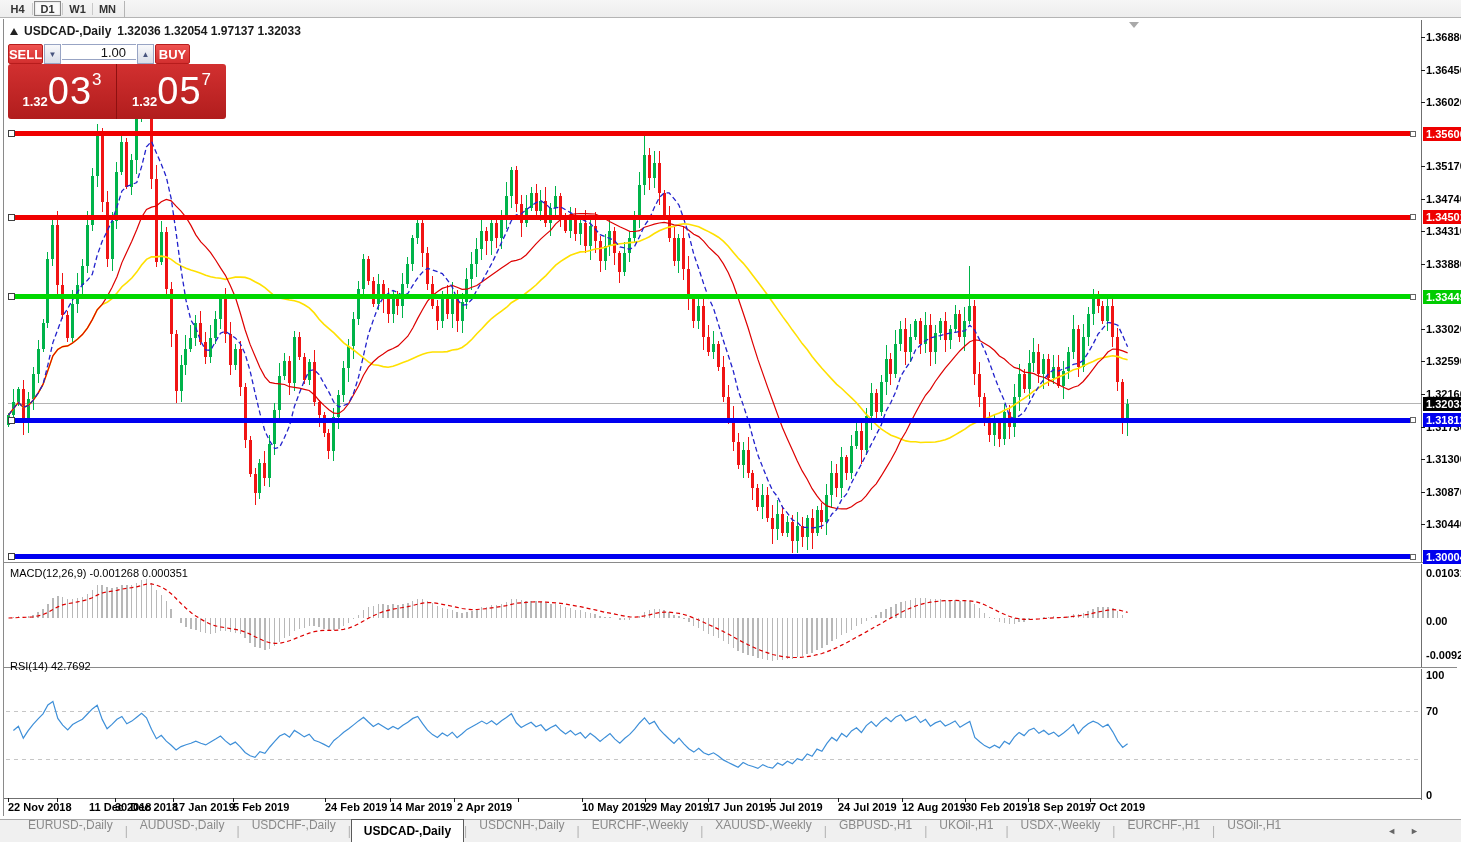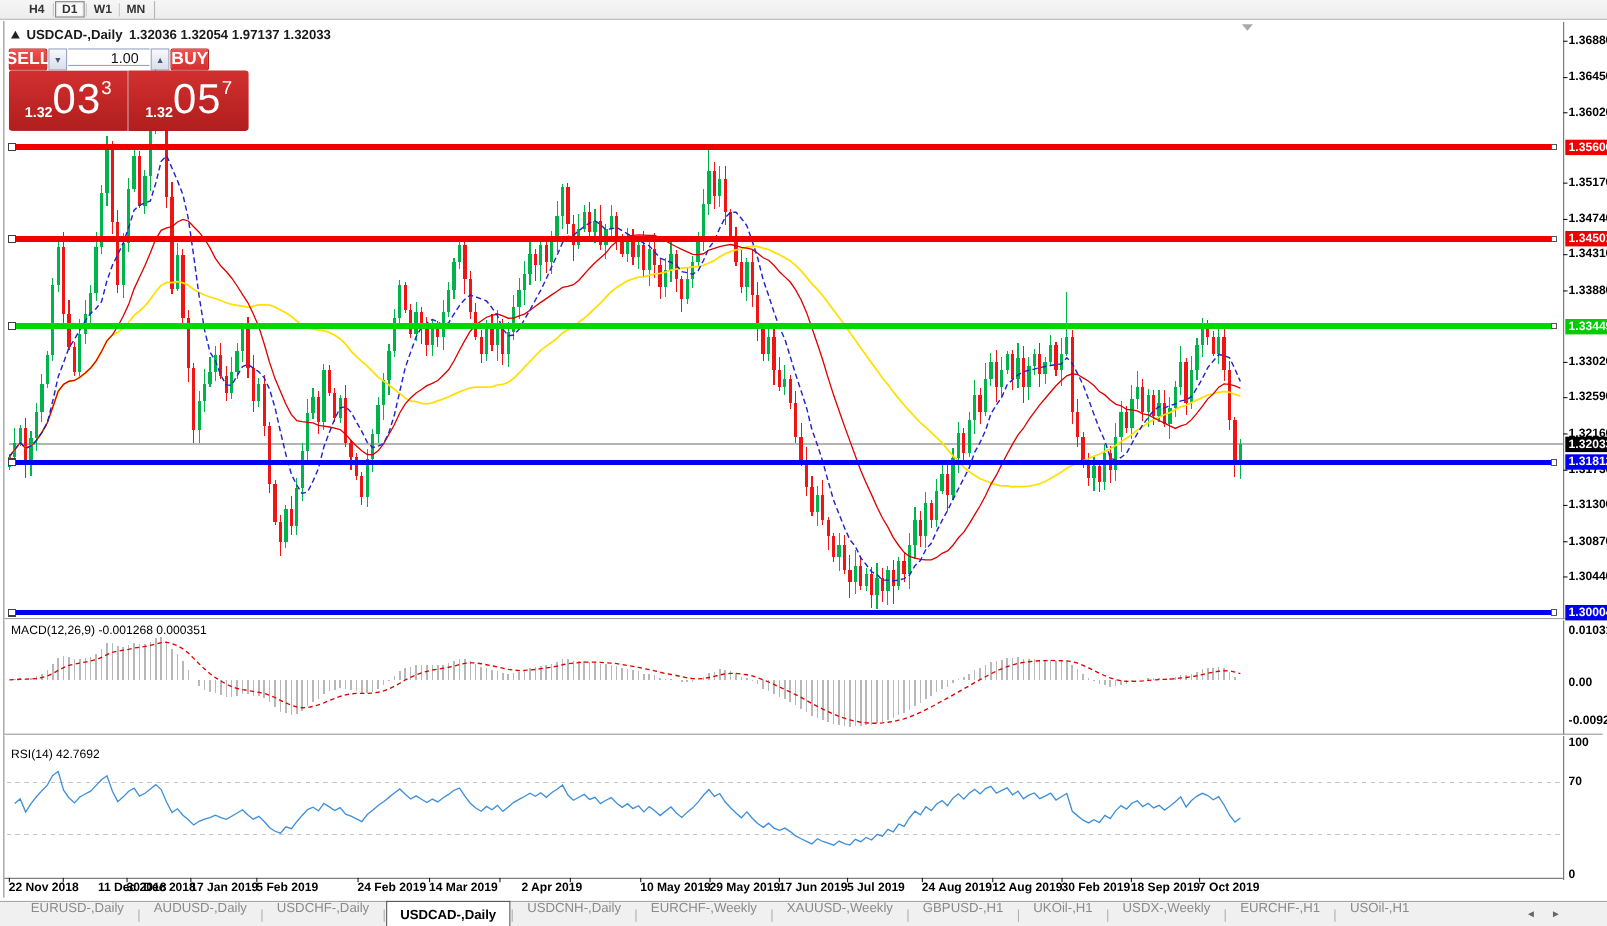--- a/index.html
+++ b/index.html
@@ -2,21 +2,21 @@
 <html><head>
 <meta charset="utf-8">
 <style>
   * { margin:0; padding:0; box-sizing:border-box; }
   html,body { background:#ffffff; font-family:"Liberation Sans", sans-serif; }
   #screen { position:relative; width:1461px; height:842px; background:#ffffff; overflow:hidden; outline:1px solid #8c8c8c; }
 
   
   #toolbar { position:absolute; left:0; top:0; width:1461px; height:18px;
              background:linear-gradient(#f6f6f6,#ededed); border-bottom:1px solid #b4b4b4;
-             display:flex; align-items:center; padding-left:20px; }
+             display:flex; align-items:center; padding-left:4px; }
   .tf-btn { min-width:27px; height:15px; display:flex; align-items:center; justify-content:center;
             font-size:11px; font-weight:bold; color:#333; cursor:default; }
   .tf-btn.active { background:#fafafa; border:1px solid #8a8a8a; box-shadow:inset 0 0 2px #cfcfcf; }
   .tf-sep { width:1px; height:12px; background:#c9c9c9; margin:0 1px; }
   .tf-group-sep { width:1px; height:16px; background:#b5b5b5; margin-left:3px; }
 
   
   #left-edge { position:absolute; left:3px; top:19px; width:1px; height:797px; background:#8a8a8a; }
   .h-sep { position:absolute; left:4px; width:1453px; height:2px; border-top:1px solid #8a8a8a; border-bottom:1px solid #ffffff; }
   #axis-line { position:absolute; left:1421px; top:20px; width:1px; height:780px; background:#6f6f6f; }
@@ -26,21 +26,21 @@
   #chart-title { position:absolute; left:10px; top:24px; font-size:12px; font-weight:bold; color:#1a1a1a;
                  display:flex; align-items:center; gap:6px; }
   #title-arrow { width:0; height:0; border-left:4px solid transparent; border-right:4px solid transparent;
                  border-bottom:7px solid #222; display:inline-block; }
   #shift-marker { position:absolute; left:1129px; top:22px; width:0; height:0;
                   border-left:5px solid transparent; border-right:5px solid transparent; border-top:6px solid #a9a9a9; }
 
   
   #trade-widget { position:absolute; left:8px; top:44px; width:220px; }
   #tw-row1 { display:flex; height:20px; gap:1px; }
-  .tw-btn { width:35px; height:20px; color:#fff; font-size:16px; font-weight:bold;
+  .tw-btn { width:35px; height:20px; color:#fff; font-size:13px; font-weight:bold;
             background:linear-gradient(#ef5350,#d32f2f); border:1px solid #b71c1c; border-radius:2px;
             display:flex; align-items:center; justify-content:center; cursor:pointer; }
   .vol-step { width:17px; height:20px; background:linear-gradient(#f8f9fb,#d9dee9); border:1px solid #98a4c4;
               color:#47547e; font-size:8px; display:flex; align-items:center; justify-content:center; cursor:pointer; }
   #vol-box { width:74px; height:16px; border:1px solid #98a4c4; border-left:none; border-right:none;
              font-size:13px; font-family:"Liberation Sans",sans-serif; text-align:right; padding-right:10px; color:#111; }
   #tw-row2 { display:flex; margin-top:0px; }
   .price-panel { width:109px; height:55px; background:linear-gradient(#d23030,#b11d1d);
                  color:#fff; display:flex; align-items:center; justify-content:center; cursor:pointer; }
   .price-panel.sell { border-radius:3px 0 0 3px; border-right:1px solid #8e1010; }
@@ -836,21 +836,21 @@
       </div>
       <div class="price-panel buy">
         <span class="pp-small">1.32</span>
         <span class="pp-big">05</span>
         <span class="pp-sup">7</span>
       </div>
     </div>
   </div>
 
   <div class="panel-label" style="top:567px">MACD(12,26,9) -0.001268 0.000351</div>
-  <div class="panel-label" style="top:680px">RSI(14) 42.7692</div>
+  <div class="panel-label" style="top:660px">RSI(14) 42.7692</div>
 
   <div id="y-axis-labels">
       <div class="ytick" style="top: 37.2351px;"></div>
       <div class="ylab" style="top: 31.2351px;">1.36880</div>
       <div class="ytick" style="top: 69.737px;"></div>
       <div class="ylab" style="top: 63.737px;">1.36450</div>
       <div class="ytick" style="top: 102.239px;"></div>
       <div class="ylab" style="top: 96.2389px;">1.36020</div>
       <div class="ytick" style="top: 166.487px;"></div>
       <div class="ylab" style="top: 160.487px;">1.35170</div>
@@ -897,33 +897,33 @@
       <div class="dlab" style="left: 115px;">30 Dec 2018</div>
       <div class="dtick" style="left: 173px;"></div>
       <div class="dlab" style="left: 173px;">17 Jan 2019</div>
       <div class="dtick" style="left: 233px;"></div>
       <div class="dlab" style="left: 233px;">5 Feb 2019</div>
       <div class="dtick" style="left: 325px;"></div>
       <div class="dlab" style="left: 325px;">24 Feb 2019</div>
       <div class="dtick" style="left: 390px;"></div>
       <div class="dlab" style="left: 390px;">14 Mar 2019</div>
       <div class="dtick" style="left: 454px;"></div>
-      <div class="dlab" style="left: 474px;">2 Apr 2019</div>
+      <div class="dlab" style="left: 457px;">2 Apr 2019</div>
       <div class="dtick" style="left: 518px;"></div>
       <div class="dlab" style="left: 518px; margin-top: 43px;">22 Apr 2019</div>
       <div class="dtick" style="left: 582px;"></div>
       <div class="dlab" style="left: 582px;">10 May 2019</div>
       <div class="dtick" style="left: 645px;"></div>
       <div class="dlab" style="left: 645px;">29 May 2019</div>
       <div class="dtick" style="left: 708px;"></div>
       <div class="dlab" style="left: 708px;">17 Jun 2019</div>
       <div class="dtick" style="left: 770px;"></div>
       <div class="dlab" style="left: 770px;">5 Jul 2019</div>
       <div class="dtick" style="left: 838px;"></div>
-      <div class="dlab" style="left: 838px;">24 Aug 2019</div>
+      <div class="dlab" style="left: 838px;">24 Jul 2019</div>
       <div class="dtick" style="left: 902px;"></div>
       <div class="dlab" style="left: 902px;">12 Aug 2019</div>
       <div class="dtick" style="left: 965px;"></div>
       <div class="dlab" style="left: 965px;">30 Feb 2019</div>
       <div class="dtick" style="left: 1028px;"></div>
       <div class="dlab" style="left: 1028px;">18 Sep 2019</div>
       <div class="dtick" style="left: 1090px;"></div>
       <div class="dlab" style="left: 1090px;">7 Oct 2019</div>
     </div>
 

